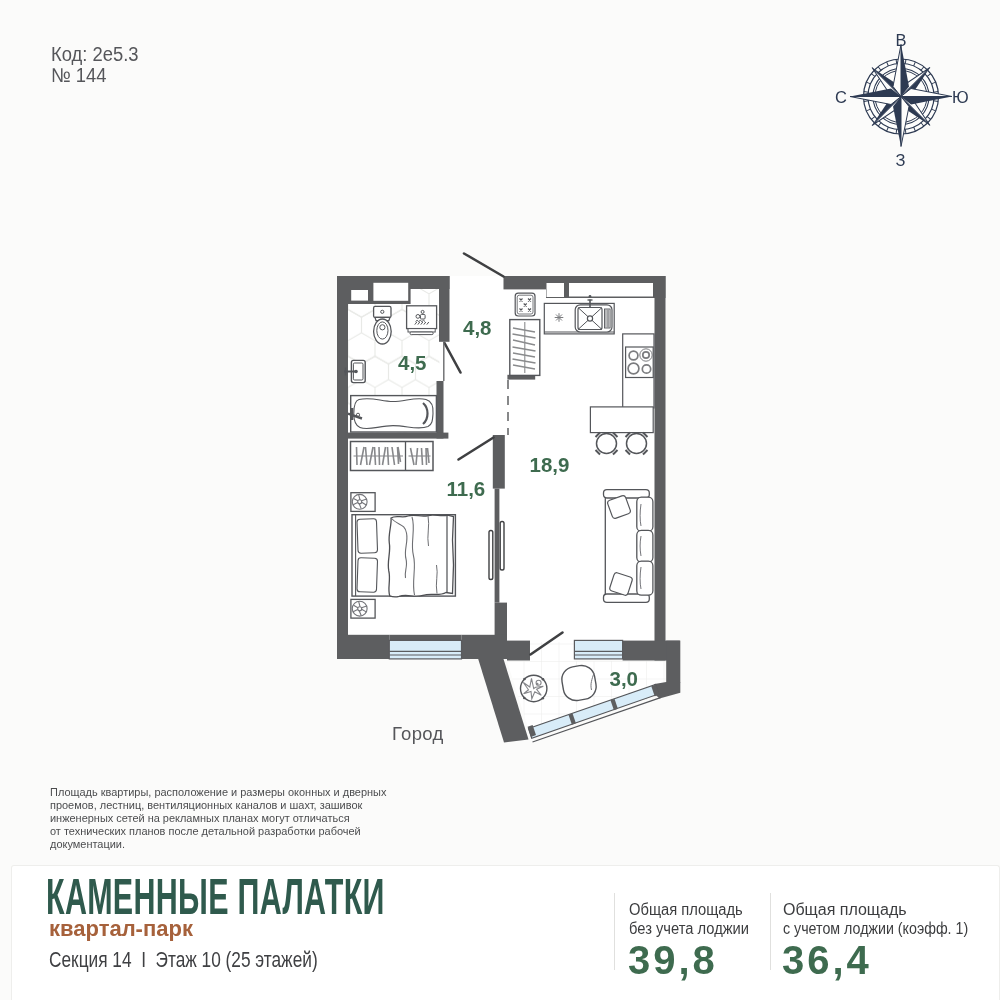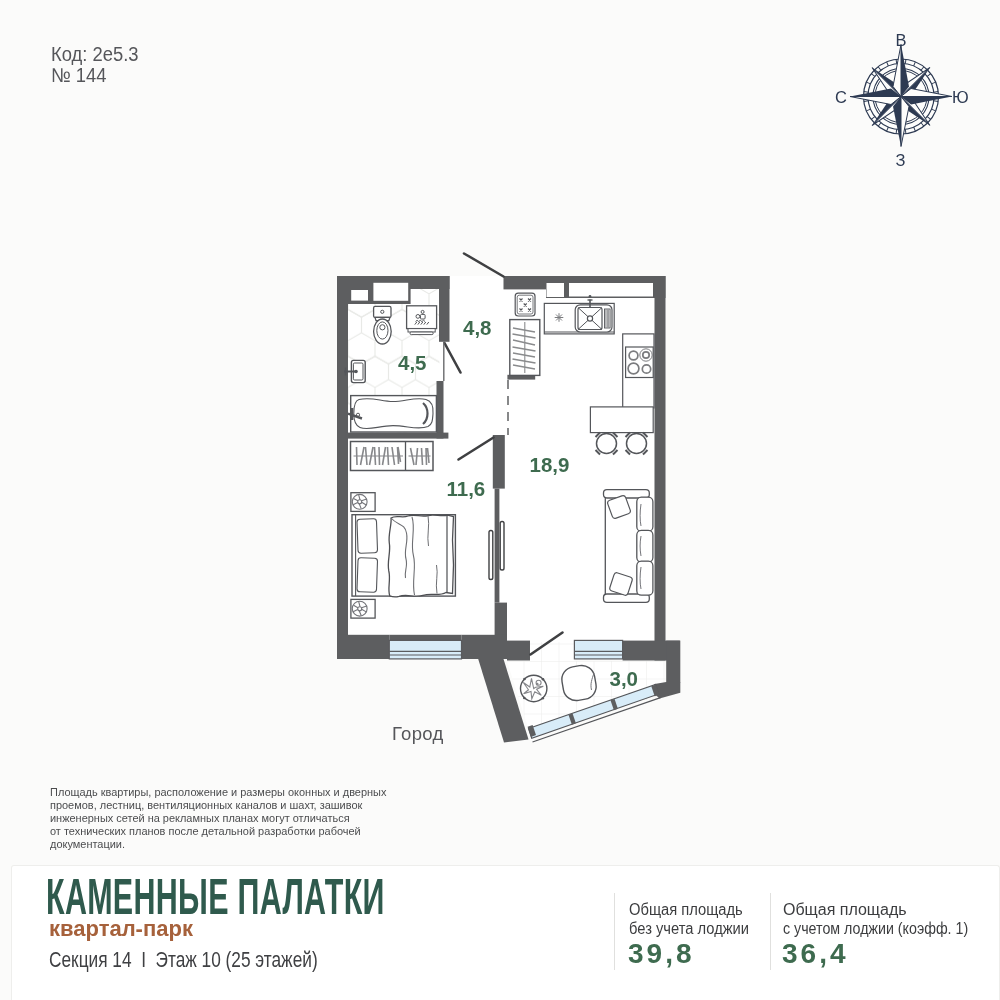--- a/index.html
+++ b/index.html
@@ -6,21 +6,21 @@
   body{width:1000px;height:1000px;position:relative;background:#fbfbfa;font-family:"Liberation Sans",sans-serif;overflow:hidden;}
   .abs{position:absolute;}
   #botband{left:11px;top:865px;width:987px;height:135px;background:#ffffff;border:1px solid #eeeeec;border-bottom:none;border-radius:3px 3px 0 0;}
   #hdr{left:51px;top:44px;font-size:20px;line-height:21px;color:#55565a;transform:scaleX(0.92);transform-origin:0 0;}
   #disc{left:50px;top:786px;font-size:11.5px;line-height:12.9px;color:#4b4c4e;transform:scaleX(0.953);transform-origin:0 0;}
   #title{left:46px;top:877px;font-size:49.5px;line-height:40px;font-weight:bold;color:#2f5a4d;transform:scaleX(0.615);transform-origin:0 0;white-space:nowrap;letter-spacing:0.5px;}
   #subtitle{left:49px;top:914px;font-size:22px;line-height:30px;font-weight:bold;color:#a6613b;transform-origin:0 0;white-space:nowrap;}
   #secline{left:49px;top:948px;font-size:22px;line-height:24px;color:#3f4043;transform:scaleX(0.785);transform-origin:0 0;white-space:nowrap;}
   .sep{width:1px;height:77px;background:#e0e0de;top:893px;}
   .areahead{font-size:16px;line-height:19.4px;color:#3c3d3f;top:900px;}
-  .areanum{font-size:28px;font-weight:bold;color:#3e6b4f;top:938px;letter-spacing:3px;}
+  .areanum{font-size:40px;font-weight:bold;color:#3e6b4f;top:938px;letter-spacing:3px;}
 </style>
 </head>
 <body>
 <div class="abs" id="botband"></div>
 <div class="abs" id="hdr">Код: 2е5.3<br>№ 144</div>
 <div class="abs" id="disc">Площадь квартиры, расположение и размеры оконных и дверных<br>проемов, лестниц, вентиляционных каналов и шахт, зашивок<br>инженерных сетей на рекламных планах могут отличаться<br>от технических планов после детальной разработки рабочей<br>документации.</div>
 <div class="abs" id="title">КАМЕННЫЕ ПАЛАТКИ</div>
 <div class="abs" id="subtitle">квартал-парк</div>
 <div class="abs" id="secline">Секция 14&nbsp;&nbsp;І&nbsp;&nbsp;Этаж 10 (25 этажей)</div>
 <div class="abs sep" style="left:614px;"></div>

